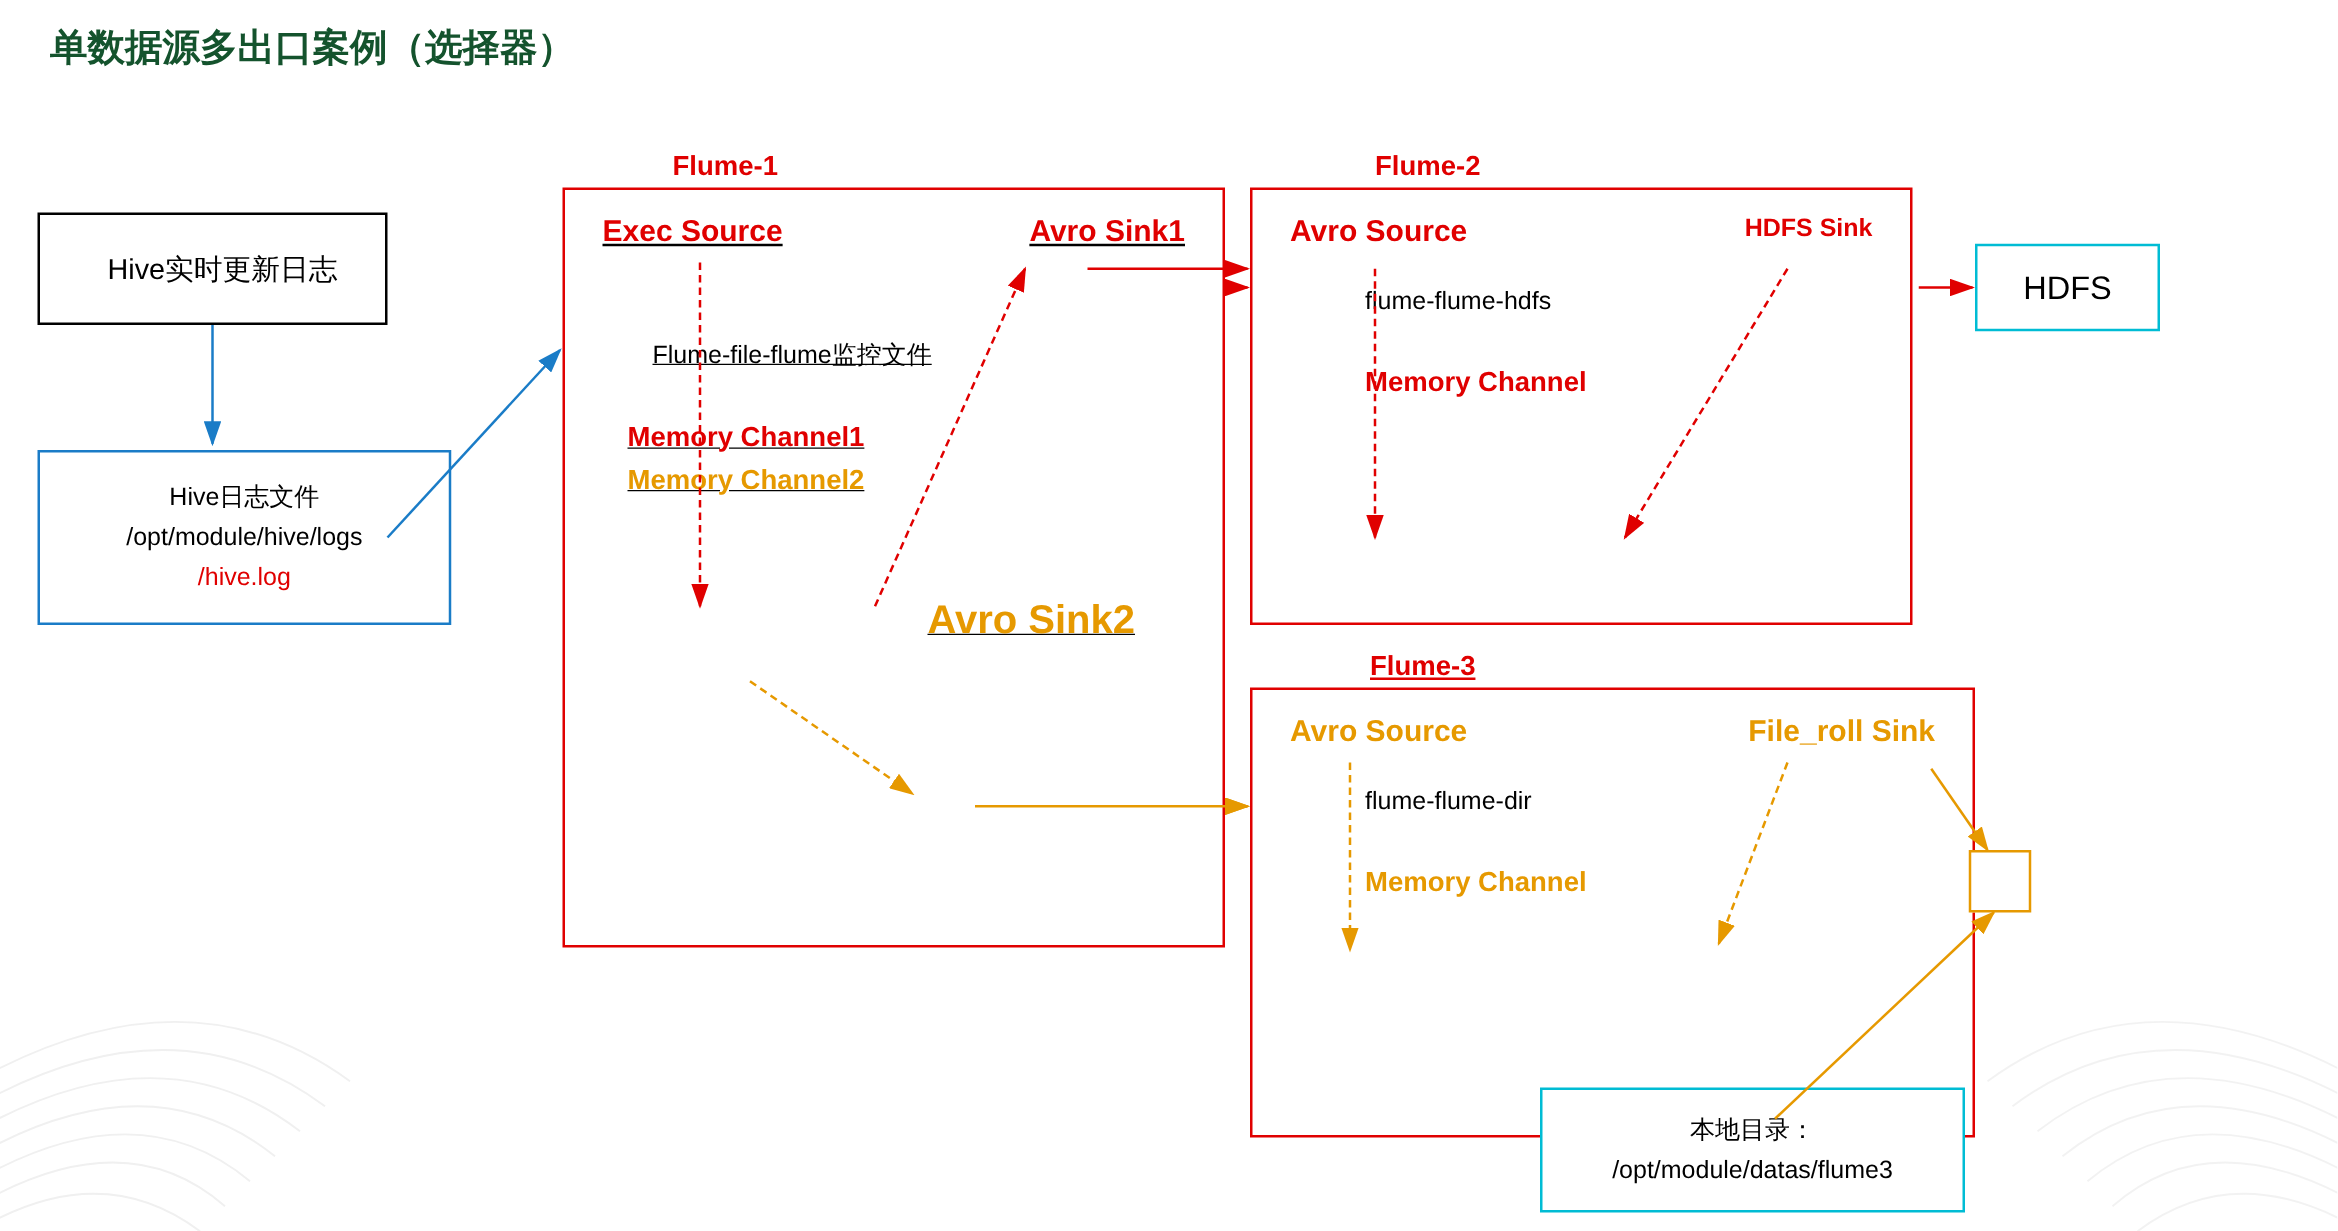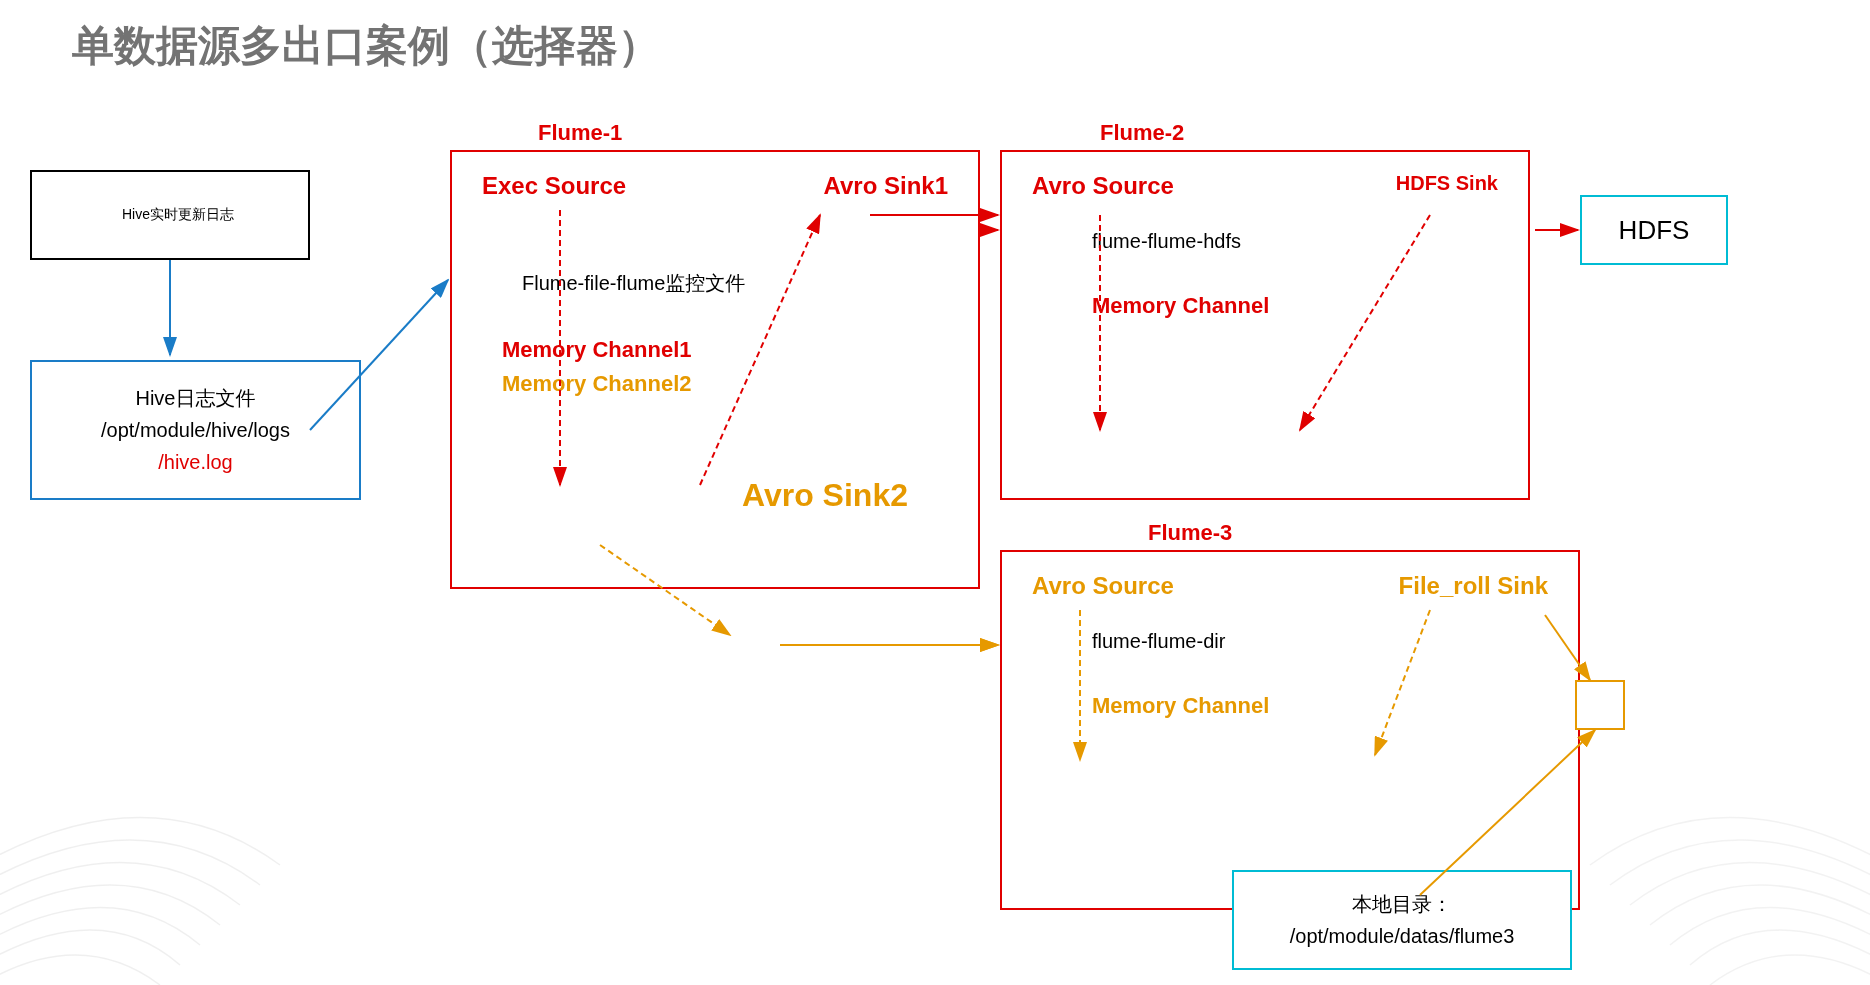--- a/index.html
+++ b/index.html
@@ -9,24 +9,23 @@
       width: 1870px;
       height: 985px;
       overflow: hidden;
       position: relative;
     }
 
     .page-title {
       position: absolute;
       top: 18px;
       left: 40px;
-      font-size: 42px;
+      font-size: 30px;
       font-weight: bold;
-      color: #737373;
-      margin-left: 32px;
+      color: #14532d;
     }
 
     
     .deco-arcs {
       position: absolute;
       bottom: 0;
       left: 0;
       width: 320px;
       height: 260px;
       opacity: 0.18;
@@ -98,33 +97,33 @@
 <svg style="position:absolute;bottom:0;right:0;width:320px;height:260px;opacity:0.15;" viewBox="0 0 320 260">
   <path d="M 340 260 Q 240 200 160 260" stroke="#aaa" stroke-width="1.5" fill="none"></path>
   <path d="M 340 240 Q 220 170 140 240" stroke="#aaa" stroke-width="1.5" fill="none"></path>
   <path d="M 340 220 Q 210 145 120 220" stroke="#aaa" stroke-width="1.5" fill="none"></path>
   <path d="M 340 200 Q 200 120 100 200" stroke="#aaa" stroke-width="1.5" fill="none"></path>
   <path d="M 340 180 Q 190 95 80 180" stroke="#aaa" stroke-width="1.5" fill="none"></path>
   <path d="M 340 160 Q 180 70 60 160" stroke="#aaa" stroke-width="1.5" fill="none"></path>
   <path d="M 340 140 Q 170 45 40 140" stroke="#aaa" stroke-width="1.5" fill="none"></path>
 </svg>
 
-<div class="box box-black" style="left:30px;top:170px;width:280px;height:90px;font-size:14px;padding-left:16px;">
+<div class="box box-black" style="left:30px;top:170px;width:280px;height:90px;font-size:23px;padding-left:16px;">
   <span>Hive实时更新日志</span>
 </div>
 
 <div class="box box-blue" style="left:30px;top:360px;width:331px;height:140px;font-size:20px;line-height:1.6;">
   <span>Hive日志文件</span>
   <span>/opt/module/hive/logs</span>
   <span style="color:#e00000;">/hive.log</span>
 </div>
 
 <div class="section-label" style="left:538px;top:120px;">Flume-1</div>
 
-<div class="box box-red" style="left:450px;top:150px;width:530px;height:439px;align-items:flex-start;justify-content:flex-start;padding:20px 30px;">
+<div class="box box-red" style="left:450px;top:150px;width:530px;height:608px;align-items:flex-start;justify-content:flex-start;padding:20px 30px;text-decoration:underline;">
   <div style="display:flex;width:100%;justify-content:space-between;margin-bottom:40px;">
     <span class="label-red" style="font-size:24px;">Exec Source</span>
     <span class="label-red" style="font-size:24px;">Avro Sink1</span>
   </div>
   <div style="margin-top:30px;margin-left:40px;">
     <span class="label-black" style="font-size:20px;">Flume-file-flume监控文件</span>
   </div>
   <div style="margin-top:40px;margin-left:20px;">
     <div style="margin-bottom:8px;">
       <span class="label-red" style="font-size:22px;">Memory  Channel1</span>
@@ -150,21 +149,21 @@
   </div>
   <div style="margin-left:60px;margin-top:20px;">
     <span class="label-red" style="font-size:22px;">Memory Channel</span>
   </div>
 </div>
 
 <div class="box box-light-blue" style="left:1580px;top:195px;width:148px;height:70px;font-size:26px;border-color:#00bcd4;border-width:2px;">
   <span>HDFS</span>
 </div>
 
-<div class="section-label" style="left:1148px;top:520px;">Flume-3</div>
+<div class="section-label" style="left:1096px;top:520px;text-decoration:underline;">Flume-3</div>
 
 <div class="box box-red" style="left:1000px;top:550px;width:580px;height:360px;align-items:flex-start;justify-content:flex-start;padding:20px 30px;">
   <div style="display:flex;width:100%;justify-content:space-between;margin-bottom:30px;">
     <span class="label-orange" style="font-size:24px;">Avro Source</span>
     <span class="label-orange" style="font-size:24px;">File_roll Sink</span>
   </div>
   <div style="margin-left:60px;margin-bottom:20px;">
     <span class="label-black" style="font-size:20px;">flume-flume-dir</span>
   </div>
   <div style="margin-left:60px;margin-top:20px;">

